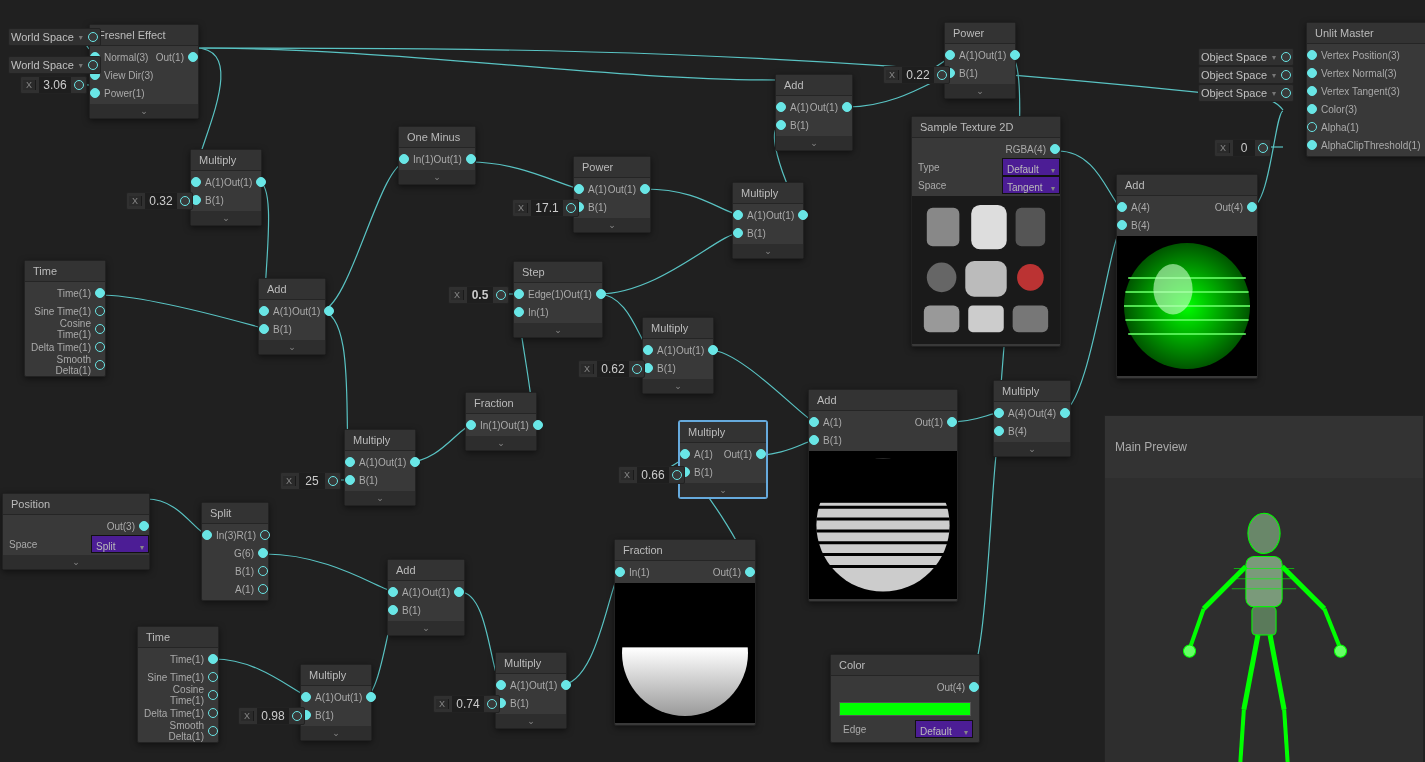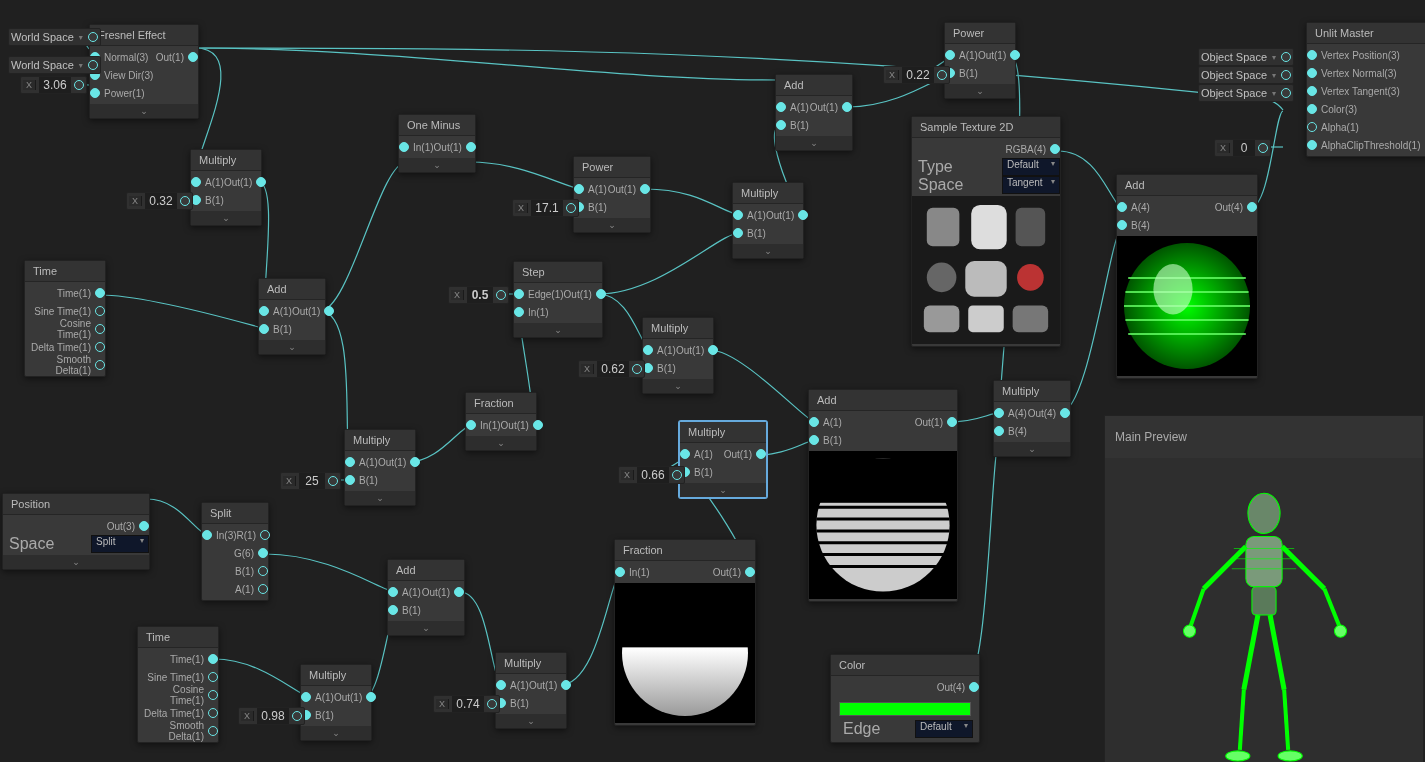--- a/index.html
+++ b/index.html
@@ -10,29 +10,29 @@
 .node-body{padding:2px 0}
 .row{display:flex;align-items:center;height:18px;position:relative}
 .inport,.outport{display:flex;align-items:center;gap:4px;font-size:10px;color:#aaa}
 .outport{margin-left:auto;text-align:right}
 .port-dot{width:8px;height:8px;border:1px solid #69e6e6;border-radius:50%;background:#393939;flex:0 0 auto}
 .port-dot.filled{background:#69e6e6}
 .pill{position:absolute;display:flex;align-items:center;background:#303030;border:1px solid #222;border-radius:2px;height:16px;padding:0 2px;gap:3px}
 .pill .x{background:#2a2a2a;color:#888;font-size:9px;padding:0 3px;border-right:1px solid #1a1a1a}
 .pill input{background:#1e1e1e;border:none;color:#ccc;font-size:12px;width:28px;text-align:center;height:14px}
 .pill .dd{color:#777;font-size:8px;padding:0 2px}
-.drop{background:#0f172a;border:1px solid #111;color:#bbb;font-size:10px;height:16px;display:flex;align-items:flex-start;padding:0 4px;justify-content:space-between;min-width:48px}
+.drop{background:#4c1d95;border:1px solid #111;color:#bbb;font-size:10px;height:16px;display:flex;align-items:flex-end;padding:0 4px;justify-content:space-between;min-width:48px}
 .drop .caret{font-size:8px;color:#888}
 .chev{background:#2d2d2d;color:#888;text-align:center;font-size:9px;padding:2px 0;cursor:default}
 .sel{background:#393939;border:1px solid #6ad;box-shadow:0 0 0 1px #6ad}
 .preview{background:#000;width:100%}
 .main-prev{position:absolute;background:#3a3a3a;border:1px solid #222}
-.main-prev .hd{background:#333;padding:14px 10px;color:#aaa;font-size:12px}
+.main-prev .hd{background:#333;padding:24px 10px;color:#aaa;font-size:12px}
 .swatch{height:12px;margin:4px 8px;border:1px solid #555}
-.fieldlabel{color:#aaa;font-size:16px;padding-left:6px}
+.fieldlabel{color:#aaa;font-size:10px;padding-left:6px}
 </style>
 </head>
 <body>
 <div class="canvas">
 <svg class="wires">
   <g stroke="#59c3c3" stroke-width="1.2" fill="none">
 
     <path d="M195,48 C400,48 600,80 777,80 C777,80 778,100 780,107"></path>
     <path d="M195,48 C500,48 800,48 1270,100 C1277,103 1280,106 1283,110"></path>
     <path d="M195,48 C260,48 180,175 198,182"></path>
@@ -243,21 +243,21 @@
   <div class="row">
           <span class="inport">
             <span class="port-dot filled"></span>
             <span>B(1)</span>
           </span>
         </div>
  </div>
       <div class="chev">⌄</div>
 </div>
 
-<div class="node" style="left:398px;top:114px;width:76px">
+<div class="node" style="left:398px;top:126px;width:76px">
  <div class="node-hd">One Minus</div>
  <div class="node-body">
   <div class="row">
           <span class="inport">
             <span class="port-dot filled"></span>
             <span>In(1)</span>
           </span>
           <span class="outport">
             <span>Out(1)</span>
             <span class="port-dot filled"></span>

